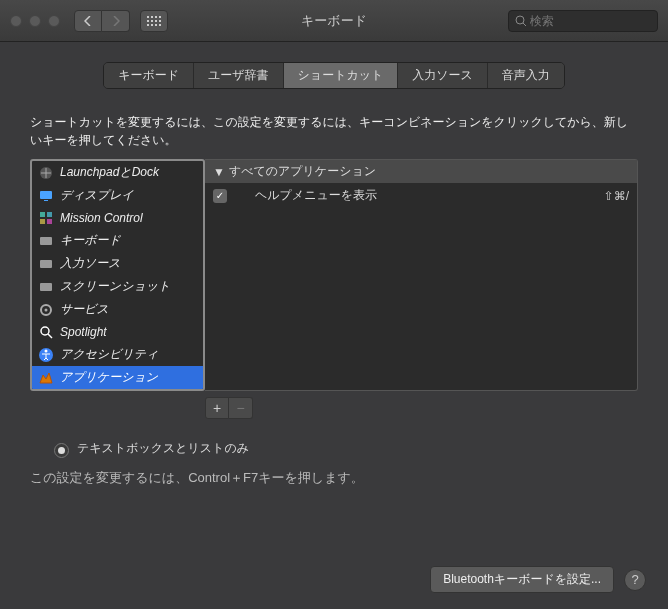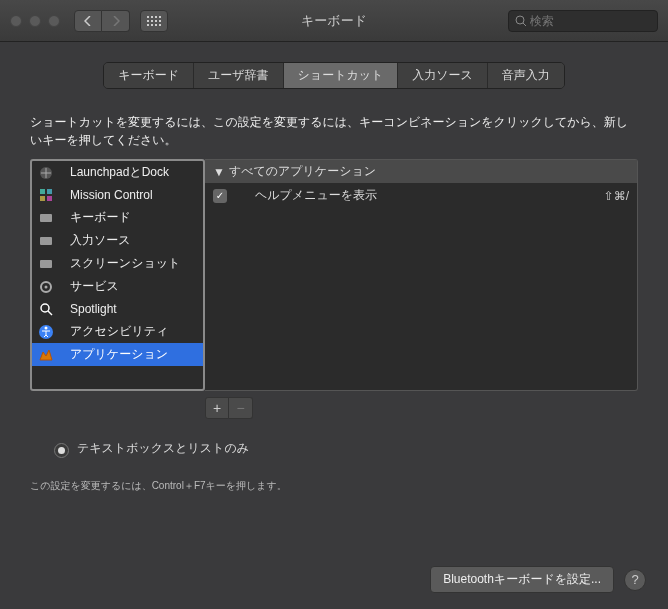--- a/index.html
+++ b/index.html
@@ -24,41 +24,41 @@
 .tabs { display:flex; justify-content:center; margin-bottom: 24px;}
 .tabs .seg { display:flex; border:1px solid #222; border-radius:5px; overflow:hidden;}
 .tabs button { background:#3f3f3f; border:none; border-right:1px solid #2a2a2a; color:#ddd; padding:4px 14px; font-size:12px;}
 .tabs button:last-child{border-right:none;}
 .tabs button.sel { background:#6a6a6a;}
 
 .instr { font-size:12px; color:#eee; line-height:1.5; margin-bottom:10px;}
 
 .lists { display:flex; gap:0; height:232px;}
 .catlist { width:175px; border:2px solid #8a8a8a; border-radius:3px; background:#2b2b2b; overflow:hidden;}
-.catlist .row { display:flex; align-items:center; gap:16px; padding:3px 6px; font-size:12px; color:#eee;}
+.catlist .row { display:flex; align-items:center; gap:6px; padding:3px 6px; font-size:12px; color:#eee;font-style:italic;}
 .catlist .row.sel { background:#2f6fe0; color:#fff;}
 .ico { width:16px; height:16px; display:flex;align-items:center;justify-content:center; font-size:11px;}
 
 .detail { flex:1; background:#2b2b2b; border:1px solid #555; border-left:none; border-radius:0 3px 3px 0;}
 .detail .hdr { background:#4a4a4a; padding:3px 8px; font-size:12px; display:flex; align-items:center; gap:4px;}
 .detail .item { display:flex; align-items:center; padding:4px 8px; gap:8px; font-size:12px;}
 .detail .item .chk { width:14px; height:14px; border-radius:3px; background:#666; display:flex;align-items:center;justify-content:center; color:#fff; font-size:10px;}
 .detail .item .lbl { flex:1; padding-left:20px;}
 .detail .item .sc { color:#ccc; font-size:12px;}
 
 .pm { display:flex; margin-top:6px; margin-left:175px;}
 .pm button { width:24px; height:22px; background:#4a4a4a; border:1px solid #333; color:#ccc; font-size:14px; display:flex;align-items:center;justify-content:center;}
 .pm button:first-child{border-radius:3px 0 0 3px;}
 .pm button:last-child{border-radius:0 3px 3px 0; border-left:none; color:#777;}
 
 .kbaccess { margin-top:20px; font-size:12px; line-height:1.6;}
 .radio-row { display:flex; align-items:flex-end; gap:8px; margin-left:24px; margin-top:4px;}
 .radio { width:15px; height:15px; border-radius:50%; border:1px solid #777; background:#3a3a3a; display:flex;align-items:center;justify-content:center;}
 .radio.sel::after{content:""; width:7px;height:7px;border-radius:50%;background:#ddd;}
-.hint { font-size:10px; color:#bbb; margin-top:20px;}
+.hint { font-size:13px; color:#bbb; margin-top:10px;}
 
 .footer { position:absolute; bottom:16px; right:22px; display:flex; align-items:center; gap:10px;}
 .footer button { background:#5a5a5a; border:1px solid #333; border-radius:4px; padding:4px 12px; color:#eee; font-size:12px;}
 .help { width:22px;height:22px;border-radius:50%;background:#5a5a5a;border:1px solid #333;color:#ccc;display:flex;align-items:center;justify-content:center;font-size:13px;}
 </style>
 </head>
 <body>
 
 <div class="titlebar">
   <div class="traffic">
@@ -125,20 +125,29 @@
             <svg width="16" height="16">
               <circle cx="8" cy="8" r="6" fill="#555"></circle>
               <path d="M8 3v10M3 8h10" stroke="#aaa"></path>
             </svg>
           </span>
           <span>LaunchpadとDock</span>
         </div>
         <div class="row">
           <span class="ico">
             <svg width="16" height="16">
+              <rect x="2" y="3" width="12" height="8" rx="1" fill="#4aa3ff"></rect>
+              <rect x="6" y="12" width="4" height="1" fill="#4aa3ff"></rect>
+            </svg>
+          </span>
+          <span>ディスプレイ</span>
+        </div>
+        <div class="row">
+          <span class="ico">
+            <svg width="16" height="16">
               <rect x="2" y="2" width="5" height="5" fill="#4a9"></rect>
               <rect x="9" y="2" width="5" height="5" fill="#49a"></rect>
               <rect x="2" y="9" width="5" height="5" fill="#a94"></rect>
               <rect x="9" y="9" width="5" height="5" fill="#a49"></rect>
             </svg>
           </span>
           <span>Mission Control</span>
         </div>
         <div class="row">
           <span class="ico">

